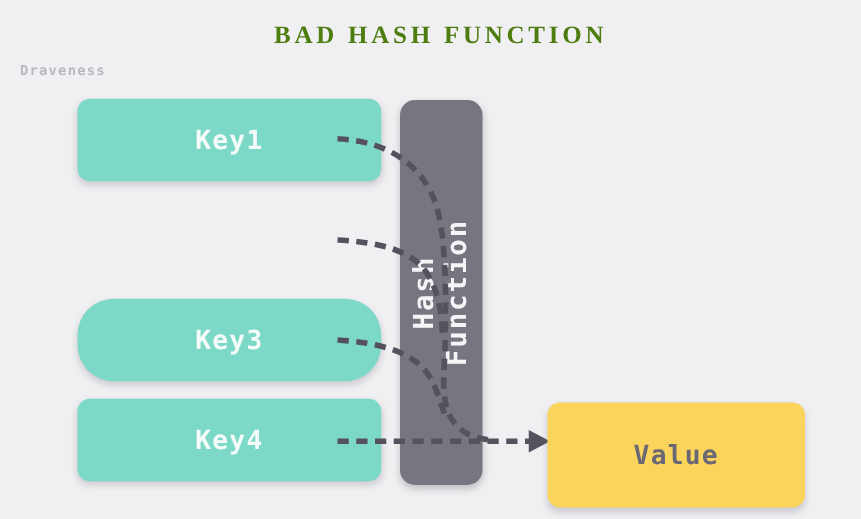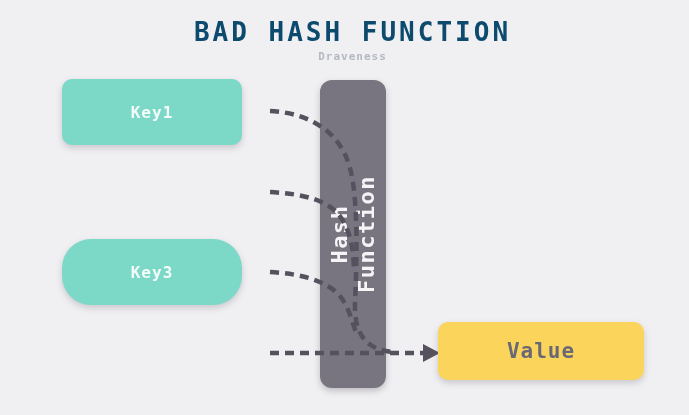--- a/index.html
+++ b/index.html
@@ -14,50 +14,50 @@
     height: 415px;
     background: #f0f0f2;
     overflow: hidden;
   }
   .diagram-title {
     position: absolute;
     top: 17px;
     left: 16px;
     right: 0;
     text-align: center;
-    font-size: 26px;
+    font-size: 20px;
     font-weight: bold;
     letter-spacing: 3px;
-    color: #0c4a6e;
+    color: #4d7c0f;
     white-space: nowrap;
+    font-family: Liberation Serif, serif;
   }
   .diagram-subtitle {
     position: absolute;
     top: 50px;
     left: 16px;
     right: 0;
-    text-align: center;
     font-size: 11px;
     font-weight: bold;
     letter-spacing: 1px;
     color: #b5b9c1;
   }
   .key-box {
     position: absolute;
     left: 62px;
-    width: 180px;
+    width: 243px;
     height: 66px;
     background: #7cd8c7;
     border-radius: 10px;
     box-shadow: 0 3px 6px rgba(110,110,125,0.30);
     display: flex;
     align-items: center;
     justify-content: center;
     color: #f4fbf9;
-    font-size: 16px;
+    font-size: 21px;
     font-weight: bold;
     letter-spacing: 1px;
   }
   .key-1 { top: 79px; }
   .key-2 { top: 159px; }
   .key-3 { top: 239px; border-radius: 29px; }
   .key-4 { top: 319px; }
   .hash-bar {
     position: absolute;
     left: 320px;
@@ -79,21 +79,21 @@
     letter-spacing: 1.5px;
     line-height: 27px;
     text-align: center;
     white-space: nowrap;
   }
   .value-box {
     position: absolute;
     left: 438px;
     top: 322px;
     width: 206px;
-    height: 58px;
+    height: 84px;
     background: #fbd45c;
     border-radius: 10px;
     box-shadow: 0 3px 6px rgba(110,110,125,0.30);
     display: flex;
     align-items: center;
     justify-content: center;
     color: #6a6875;
     font-size: 21px;
     font-weight: bold;
     letter-spacing: 1px;
@@ -122,20 +122,23 @@
   <div class="diagram-title">BAD HASH FUNCTION</div>
 
   <div class="diagram-subtitle">Draveness</div>
 
   <div class="key-box key-1">
     <span>Key1</span>
   </div>
   <div class="key-box key-3">
     <span>Key3</span>
   </div>
+  <div class="key-box key-4">
+    <span>Key4</span>
+  </div>
 
   <div class="hash-bar">
     <div class="hash-bar-label">
       <div>Hash</div>
       <div>Function</div>
     </div>
   </div>
 
   <svg class="connectors" width="689" height="415" viewBox="0 0 689 415">
     <path d="M 270 111 C 310 113 342 132 351 172 C 358 202 357 262 355 302 C 354 332 364 349 392 352"></path>

